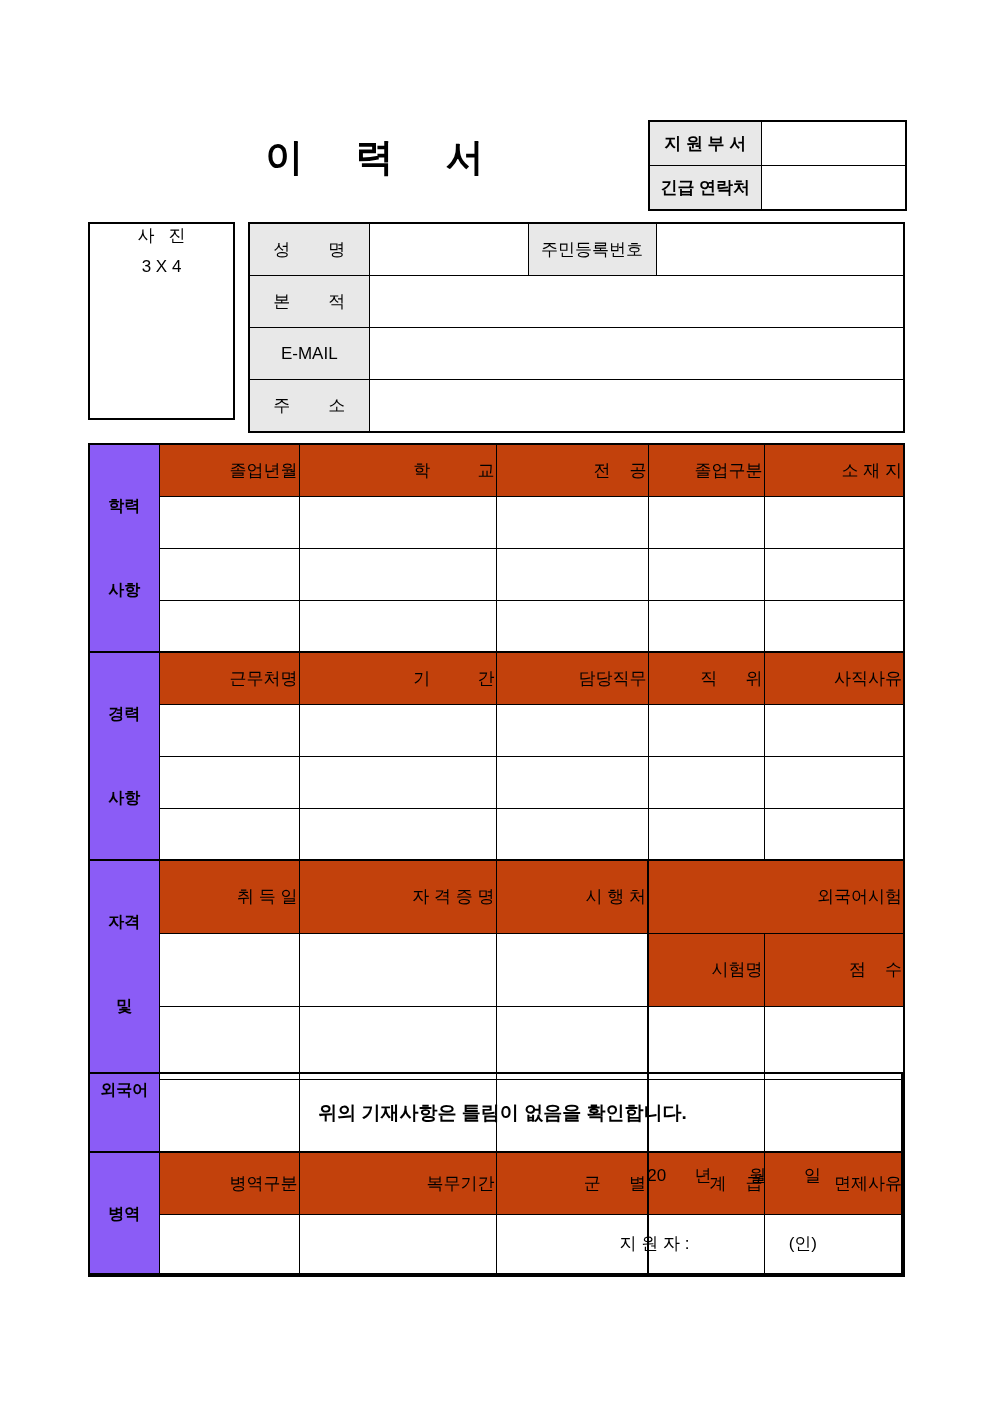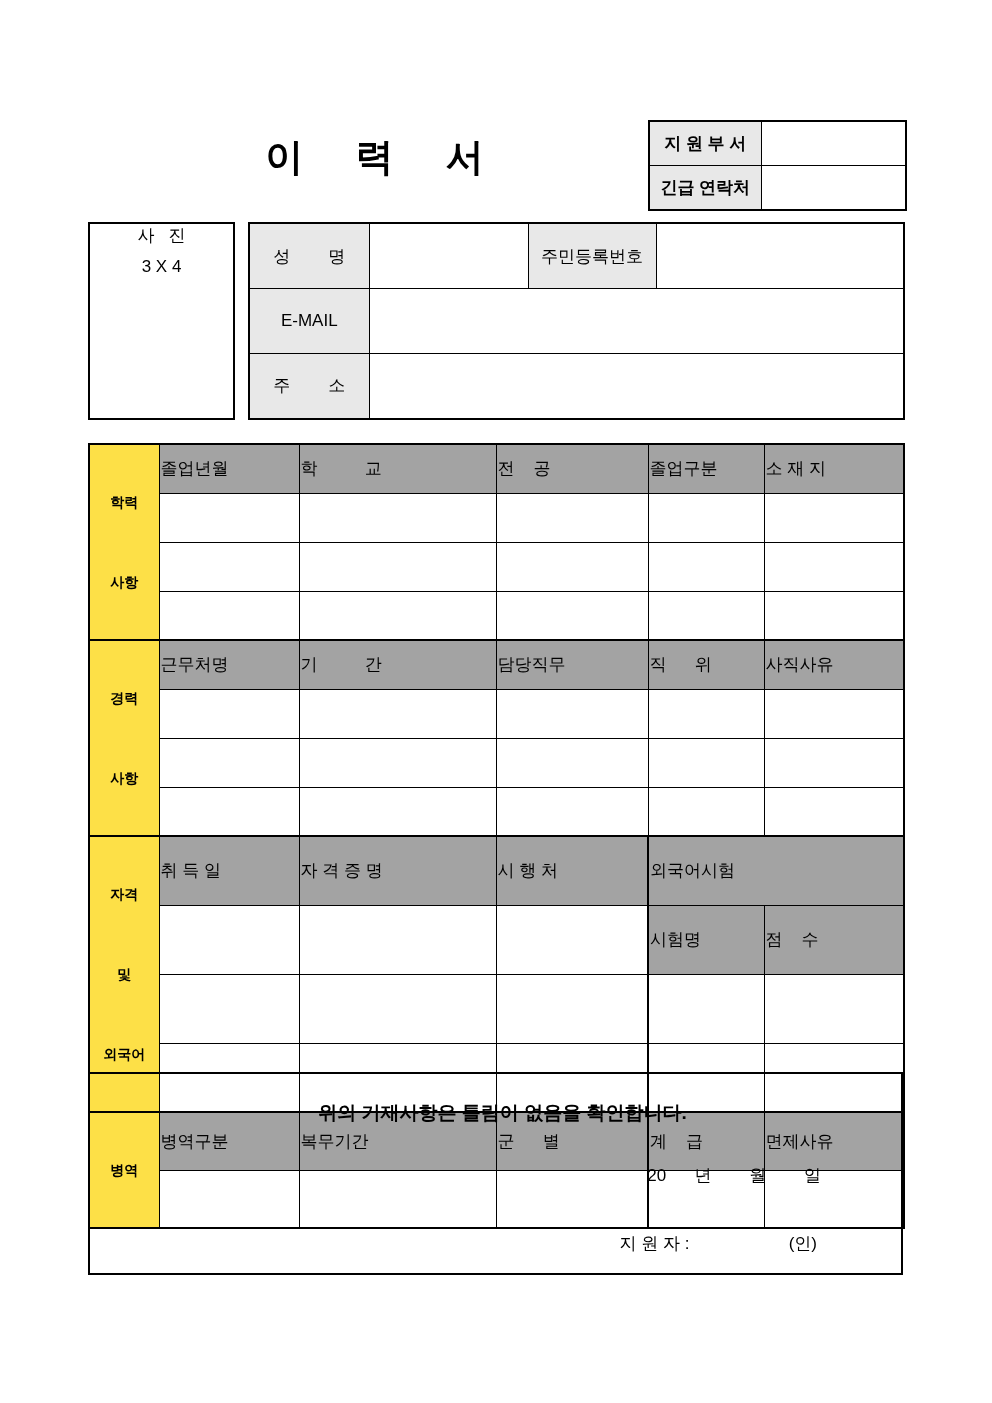--- a/index.html
+++ b/index.html
@@ -34,25 +34,25 @@
   .personal{position:absolute;left:248px;top:222px;width:655px;height:198px;border:2px solid #000;}
   .personal td{height:49px;font-size:17px;}
   .personal td.lbl{background:#e8e8e8;text-align:center;margin-left:12px;}
   .personal td.val{background:#fff;}
 
   
   .main{position:absolute;left:88px;top:443px;width:815px;height:625px;border:2px solid #000;}
   .main tr{height:44px;}
   .main td{font-size:17px;}
   .main td.sec{
-    background:#fde047;font-weight:bold;font-size:14px;text-align:center;
+    background:#8b5cf6;font-weight:bold;font-size:16px;text-align:center;
     vertical-align:middle;
   }
   .main td.sec div{line-height:22px;margin:13px 0;}
-  .main td.hd{background:#a3a3a3;text-align:left;font-weight:normal;}
+  .main td.hd{background:#c2410c;text-align:right;font-weight:normal;}
   .main td.cell{background:#fff;}
   .main tr.sec-top td{border-top:2px solid #000;}
   .main td.thick-left{border-left:2px solid #000;}
 
   
   .footer{position:absolute;left:88px;top:1072px;width:811px;height:199px;border:2px solid #000;}
   .footer .confirm{
     position:absolute;top:26px;left:0;width:100%;text-align:center;
     font-weight:bold;font-size:19px;white-space:pre;padding-left:7px;
   }
@@ -96,20 +96,24 @@
         <col style="width:248px">
     </colgroup>
     <tbody>
         <tr>
       <td class="lbl">성        명</td>
       <td class="val"></td>
       <td class="lbl">주민등록번호</td>
       <td class="val"></td>
     </tr>
     <tr>
+      <td class="lbl">본        적</td>
+      <td class="val" colspan="3"></td>
+    </tr>
+    <tr>
       <td class="lbl">E-MAIL</td>
       <td class="val" colspan="3"></td>
     </tr>
     <tr>
       <td class="lbl">주        소</td>
       <td class="val" colspan="3"></td>
     </tr>
   </tbody>
     </table>
 

